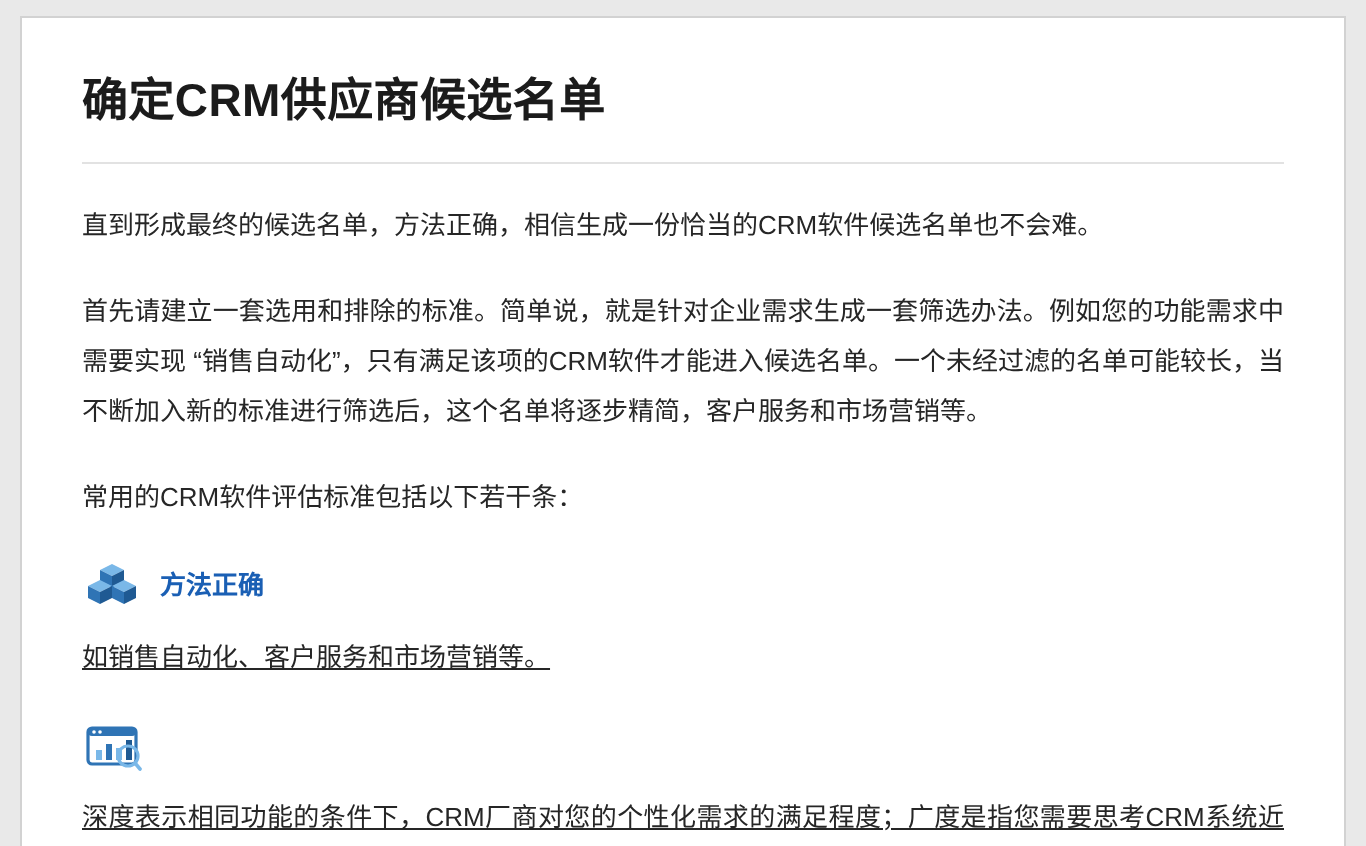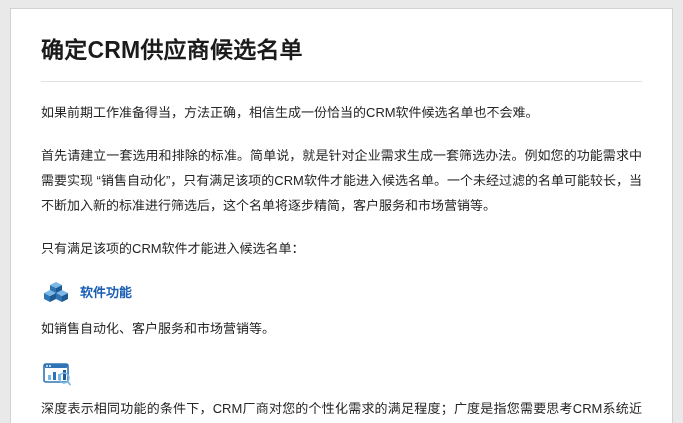--- a/index.html
+++ b/index.html
@@ -66,63 +66,64 @@
     font-weight: bold;
     color: #1a5fb4;
     line-height: 20px;
   }
   .crit-desc {
     margin: 9px 0 0 0;
     font-size: 13px;
     line-height: 25px;
     color: #262626;
     text-align: justify;
+    text-decoration: underline;
   }
   .icon {
     width: 30px;
     height: 28px;
     flex: 0 0 30px;
     display: block;
   }
   .icon svg { display: block; }
 </style>
 </head>
 <body>
 
 <div id="page">
   <div id="sheet">
 
     <h1 class="title">确定CRM供应商候选名单</h1>
 
     <div class="rule"></div>
 
-    <p class="para">如果前期工作准备得当，方法正确，相信生成一份恰当的CRM软件候选名单也不会难。</p>
+    <p class="para">直到形成最终的候选名单，方法正确，相信生成一份恰当的CRM软件候选名单也不会难。</p>
 
     <p class="para">首先请建立一套选用和排除的标准。简单说，就是针对企业需求生成一套筛选办法。例如您的功能需求中需要实现 “销售自动化”，只有满足该项的CRM软件才能进入候选名单。一个未经过滤的名单可能较长，当不断加入新的标准进行筛选后，这个名单将逐步精简，客户服务和市场营销等。</p>
 
-    <p class="para">只有满足该项的CRM软件才能进入候选名单：</p>
+    <p class="para">常用的CRM软件评估标准包括以下若干条：</p>
 
     <div class="crit-block">
       <div class="crit-head">
         <span class="icon">
           <svg viewBox="0 0 30 28" width="30" height="28" aria-hidden="true">
             <g>
               <polygon points="9,6 15,3 21,6 15,9" fill="#7ab8e8"></polygon>
               <polygon points="9,6 15,9 15,15 9,12" fill="#2f74b5"></polygon>
               <polygon points="21,6 21,12 15,15 15,9" fill="#1f5a93"></polygon>
               <polygon points="3,14 9,11 15,14 9,17" fill="#7ab8e8"></polygon>
               <polygon points="3,14 9,17 9,23 3,20" fill="#2f74b5"></polygon>
               <polygon points="15,14 15,20 9,23 9,17" fill="#1f5a93"></polygon>
               <polygon points="15,14 21,11 27,14 21,17" fill="#7ab8e8"></polygon>
               <polygon points="15,14 21,17 21,23 15,20" fill="#2f74b5"></polygon>
               <polygon points="27,14 27,20 21,23 21,17" fill="#1f5a93"></polygon>
             </g>
           </svg>
         </span>
-        <span class="crit-title">软件功能</span>
+        <span class="crit-title">方法正确</span>
       </div>
       <p class="crit-desc">如销售自动化、客户服务和市场营销等。</p>
     </div>
 
     <div class="crit-block">
       <div class="crit-head">
         <span class="icon">
           <svg viewBox="0 0 30 28" width="30" height="28" aria-hidden="true">
             <rect x="3" y="5" width="24" height="18" rx="2" fill="#ffffff" stroke="#2f74b5" stroke-width="1.6"></rect>
             <rect x="3" y="5" width="24" height="4" rx="2" fill="#2f74b5"></rect>

